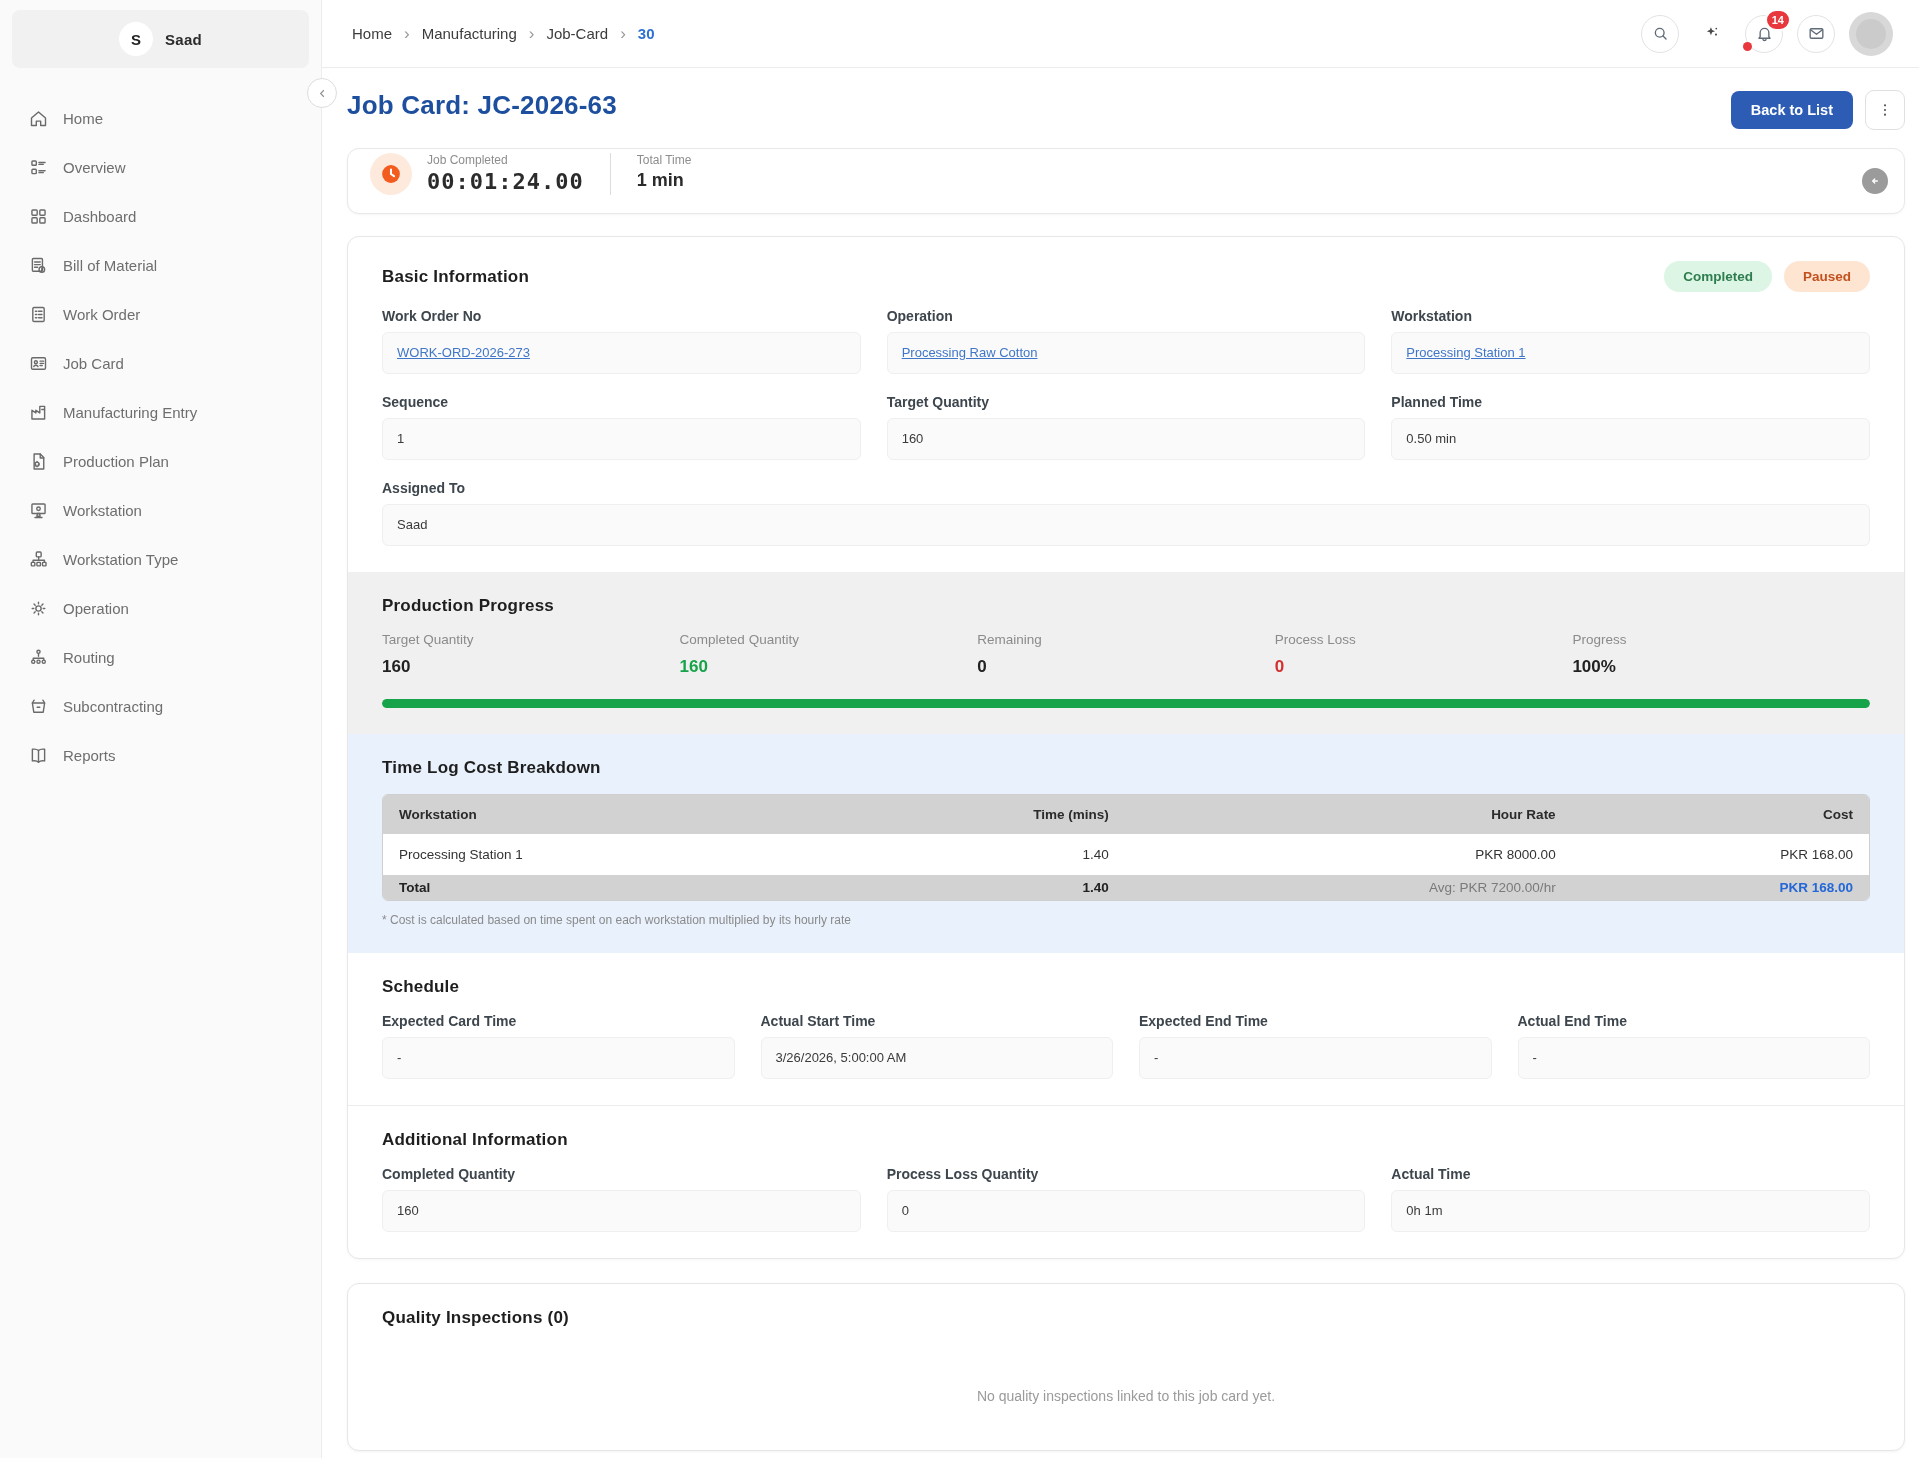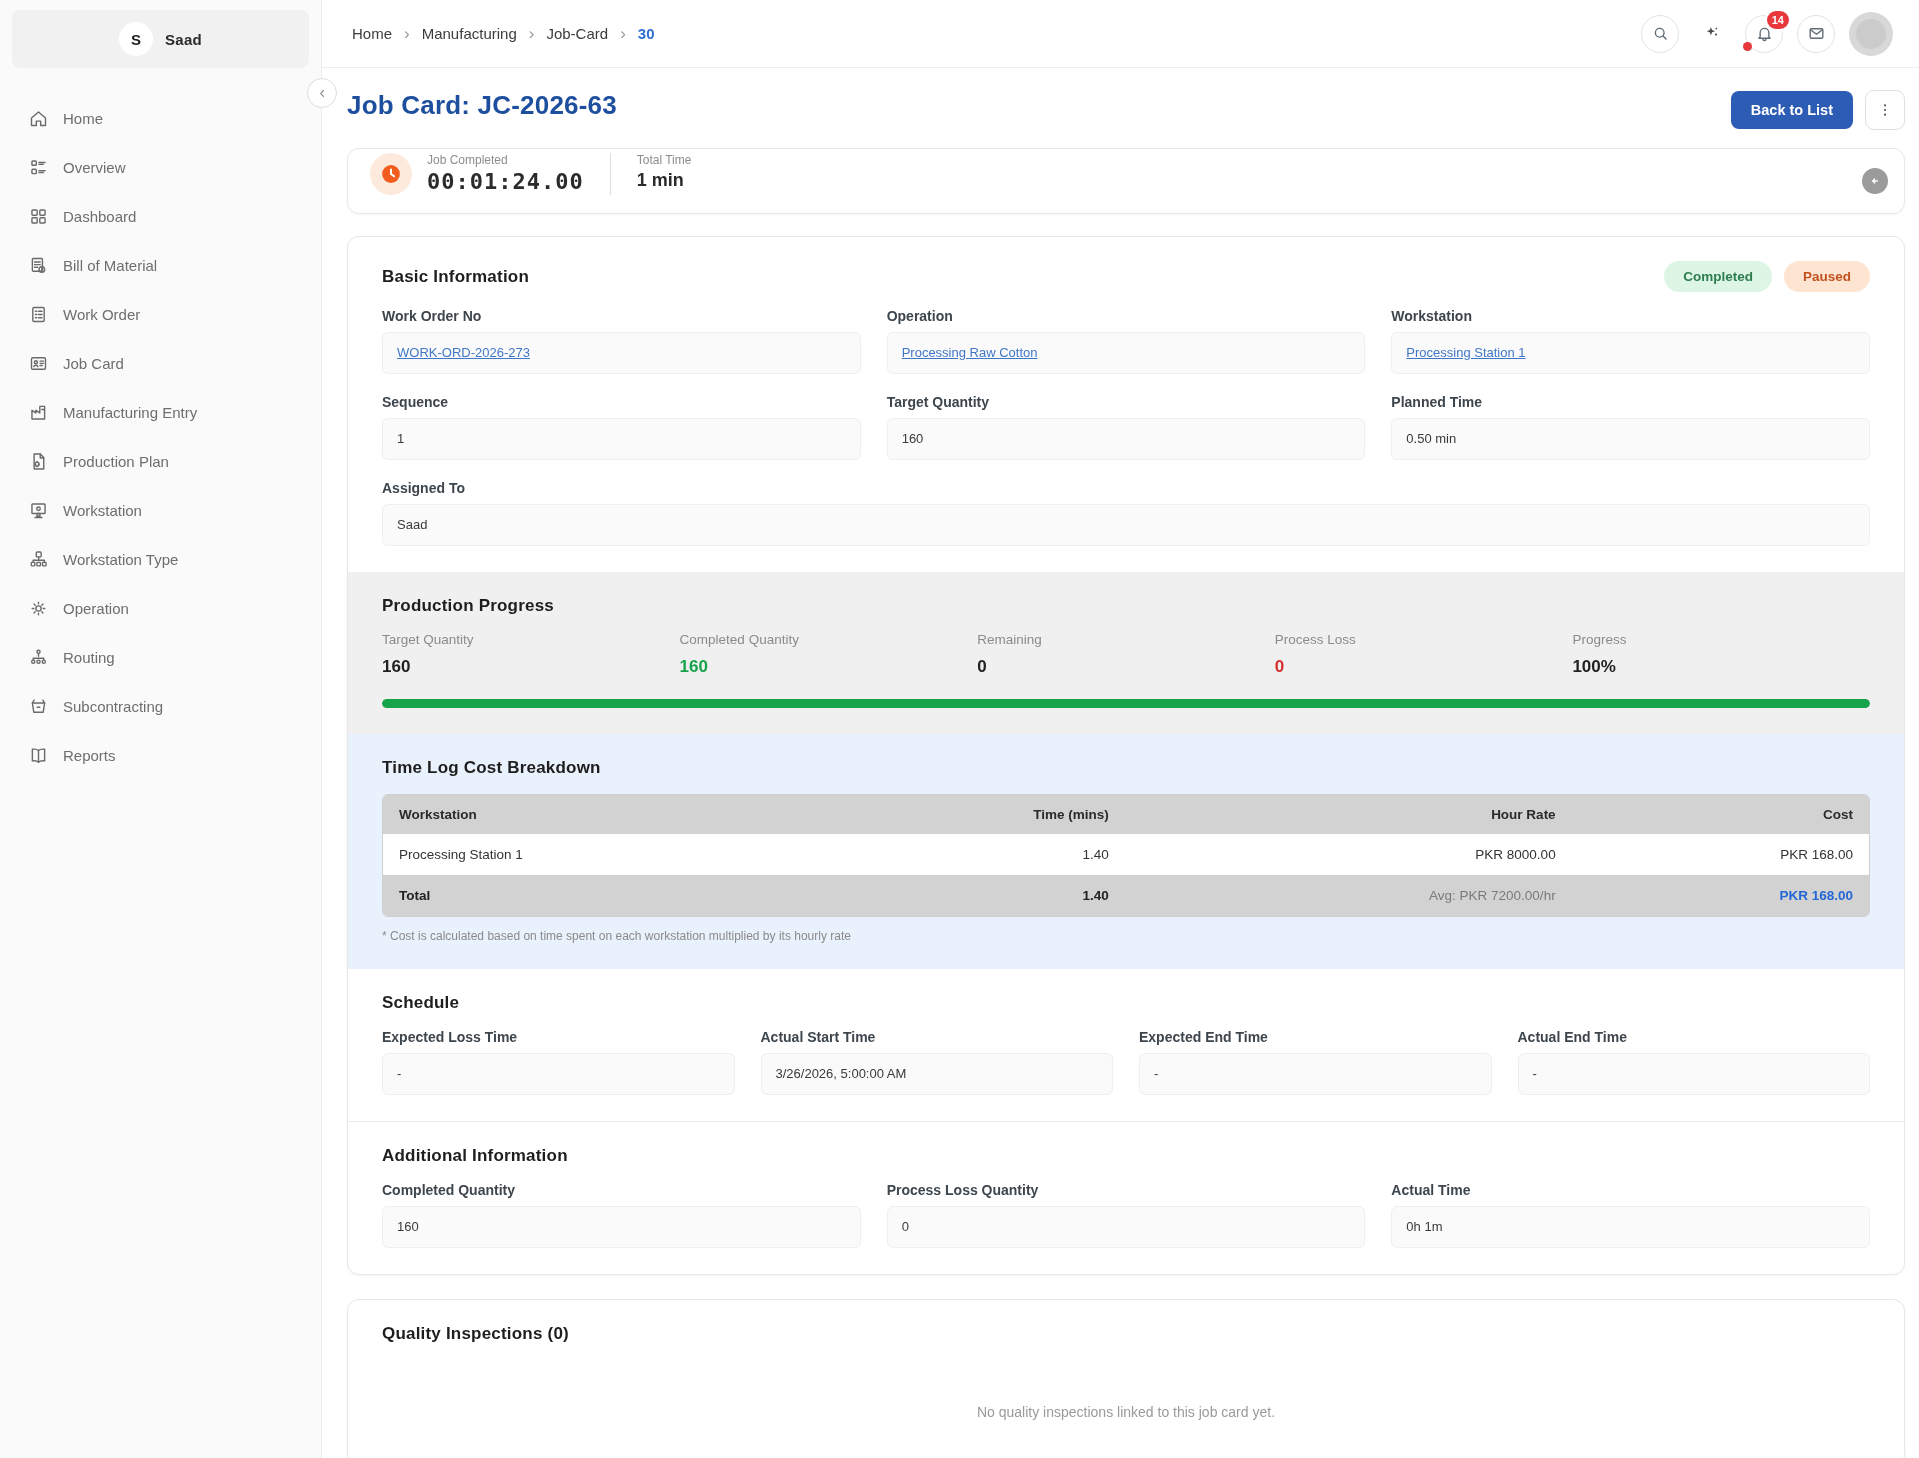--- a/index.html
+++ b/index.html
@@ -121,21 +121,21 @@
     overflow:hidden; }
   .progress-fill { height:100%; background:#17a34a; border-radius:6px; }
 
   .section-timelog { background:#e9f1fc; }
   .table-wrap { margin-top:16px; border-radius:6px; overflow:hidden;
     border:1px solid #cfcfcf; }
   table { width:100%; border-collapse:collapse; font-size:13.5px; }
   thead th { background:#d2d2d2; color:#2b2b2b; font-weight:600; text-align:left;
     padding:12px 16px; }
   tbody td { background:#fff; color:#333; padding:13px 16px; }
-  tfoot td { background:#d2d2d2; padding:13px 16px;margin-top:13px; }
+  tfoot td { background:#d2d2d2; padding:5px 16px;margin-top:13px; }
   .num { text-align:right; }
   .tl-total-label, .tl-total-time { font-weight:bold; color:#222; }
   .tl-avg { color:#7a7a7a; }
   .tl-total-cost { font-weight:bold; color:#2467d6; }
   .footnote { margin-top:12px; font-size:12px; color:#8a8a8a; }
 
   .section-divided { border-top:1px solid #ececec; }
 
   
   .quality-card { margin-top:24px; border:1px solid #e7e7e7; border-radius:12px;
@@ -460,21 +460,21 @@
               </tfoot>
             </table>
           </div>
           <p class="footnote">* Cost is calculated based on time spent on each workstation multiplied by its hourly rate</p>
         </section>
 
         <section class="section">
           <h2 class="section-title">Schedule</h2>
           <div class="fields-grid fields-grid-4">
             <div>
-              <div class="field-label">Expected Loss Time</div>
+              <div class="field-label">Expected Card Time</div>
               <div class="field-box">-</div>
             </div>
             <div>
               <div class="field-label">Actual Start Time</div>
               <div class="field-box">3/26/2026, 5:00:00 AM</div>
             </div>
             <div>
               <div class="field-label">Expected End Time</div>
               <div class="field-box">-</div>
             </div>

